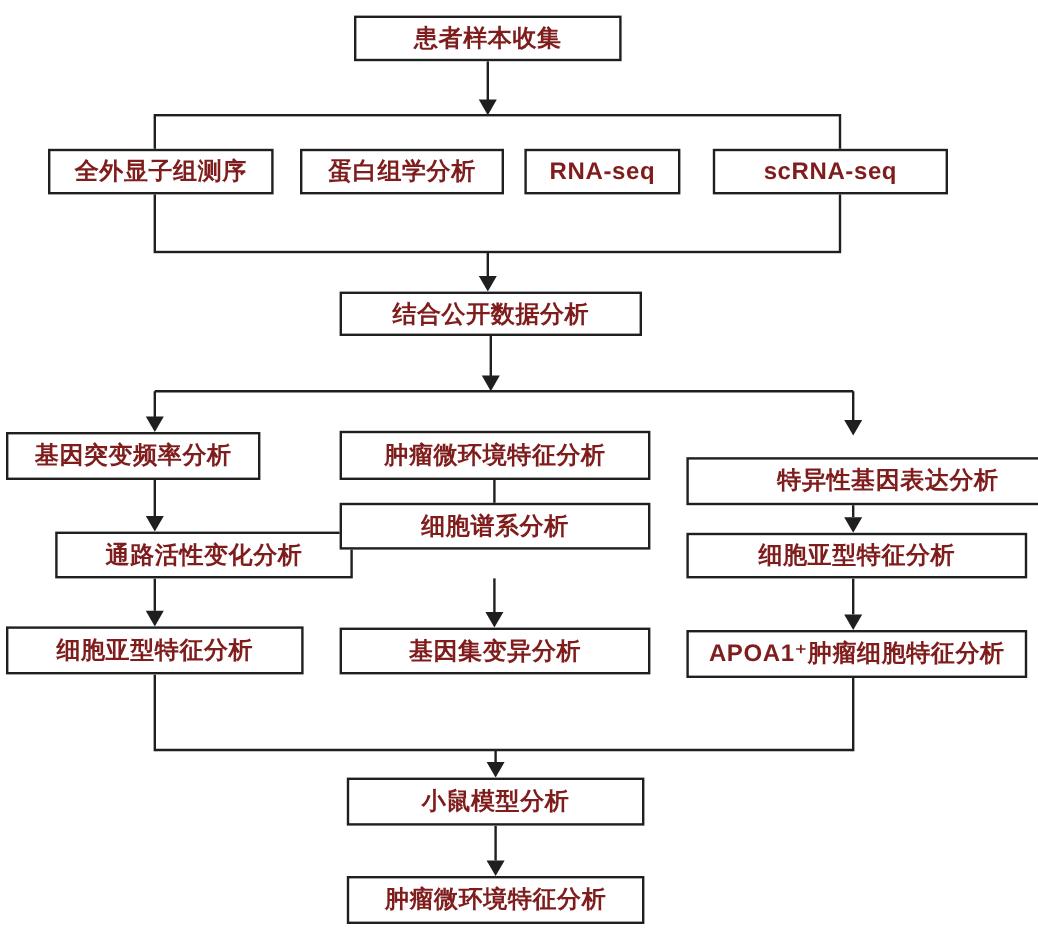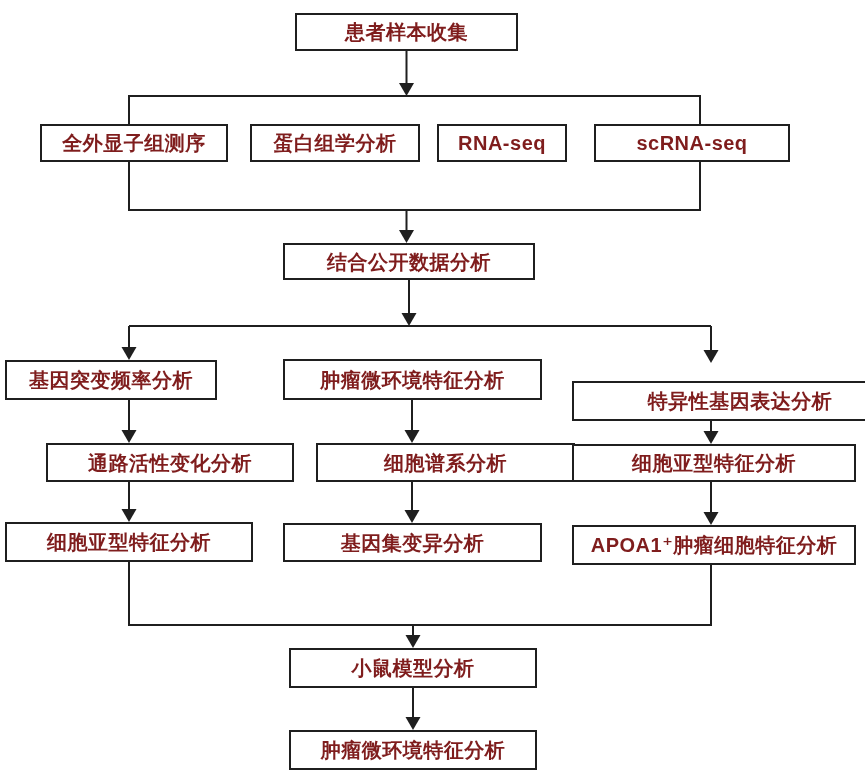--- a/index.html
+++ b/index.html
@@ -39,21 +39,21 @@
   .n-rna       { left: 437px; top: 124px; width: 130px; height: 38px; }
   .n-scrna     { left: 594px; top: 124px; width: 196px; height: 38px; }
   
   .n-public    { left: 283px; top: 243px; width: 252px; height: 37px; }
   
   .n-l1        { left: 5px;   top: 360px; width: 212px; height: 40px; }
   .n-l2        { left: 5px;   top: 443px; width: 248px; height: 39px; margin-left: 41px; }
   .n-l3        { left: 5px;   top: 522px; width: 248px; height: 40px; }
   
   .n-m1        { left: 283px; top: 359px; width: 259px; height: 41px; }
-  .n-m2        { left: 283px; top: 443px; width: 259px; height: 39px; margin-left: 33px; }
+  .n-m2        { left: 283px; top: 419px; width: 259px; height: 39px; }
   .n-m3        { left: 283px; top: 523px; width: 259px; height: 39px; }
   
   .n-r1        { left: 572px; top: 381px; width: 308px; height: 40px; padding-left: 28px; }
   .n-r2        { left: 572px; top: 444px; width: 284px; height: 38px; }
   .n-r3        { left: 572px; top: 525px; width: 284px; height: 40px; }
   
   .n-mouse     { left: 289px; top: 648px; width: 248px; height: 40px; }
   .n-multi     { left: 289px; top: 730px; width: 248px; height: 40px; }
 </style>
 </head>

